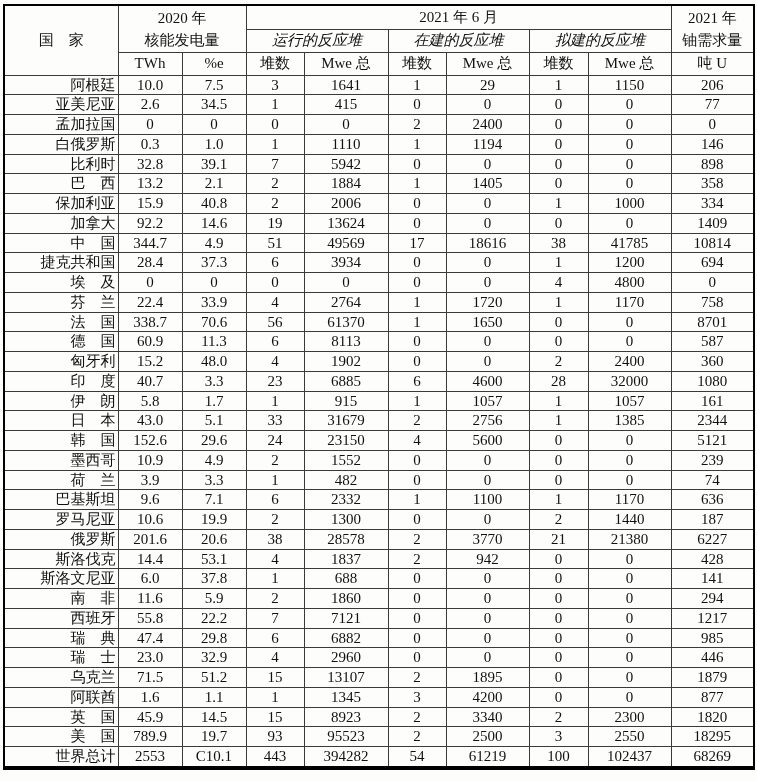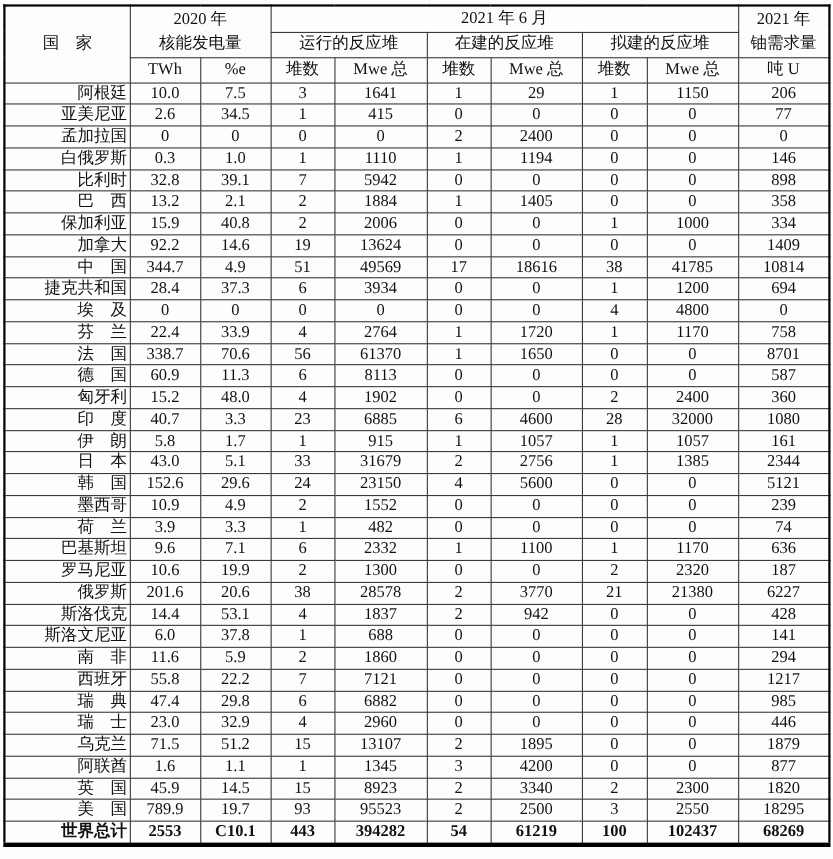--- a/index.html
+++ b/index.html
@@ -20,26 +20,26 @@
     padding:0 2px;
     font-size:15px;
     font-weight:normal;
     text-align:center;
     white-space:nowrap;
     overflow:hidden;
     line-height:1.25;
   }
   thead th{font-size:15px;text-align:center;}
   thead tr.h-row1{height:24px;}
-  thead tr.h-row2{height:23px;}
+  thead tr.h-row2{height:23px;font-style:italic;}
   thead tr.h-row3{height:23px;}
   tbody tr{height:19.7px;}
   td.country{text-align:right;padding-left:7px;}
   .two-line div{line-height:22px;}
-  tr.total-row td{font-weight:bold;}
+  tr.total-row td{font-weight:normal;}
 </style>
 </head>
 <body>
 
 <div class="sheet">
   <table class="data-table">
     <colgroup>
       <col style="width:114px">
       <col style="width:64px">
       <col style="width:64px">
@@ -348,21 +348,21 @@
         </tr>
         <tr>
           <td class="country">罗马尼亚</td>
           <td>10.6</td>
           <td>19.9</td>
           <td>2</td>
           <td>1300</td>
           <td>0</td>
           <td>0</td>
           <td>2</td>
-          <td>2320</td>
+          <td>1440</td>
           <td>187</td>
         </tr>
         <tr>
           <td class="country">俄罗斯</td>
           <td>201.6</td>
           <td>20.6</td>
           <td>38</td>
           <td>28578</td>
           <td>2</td>
           <td>3770</td>

